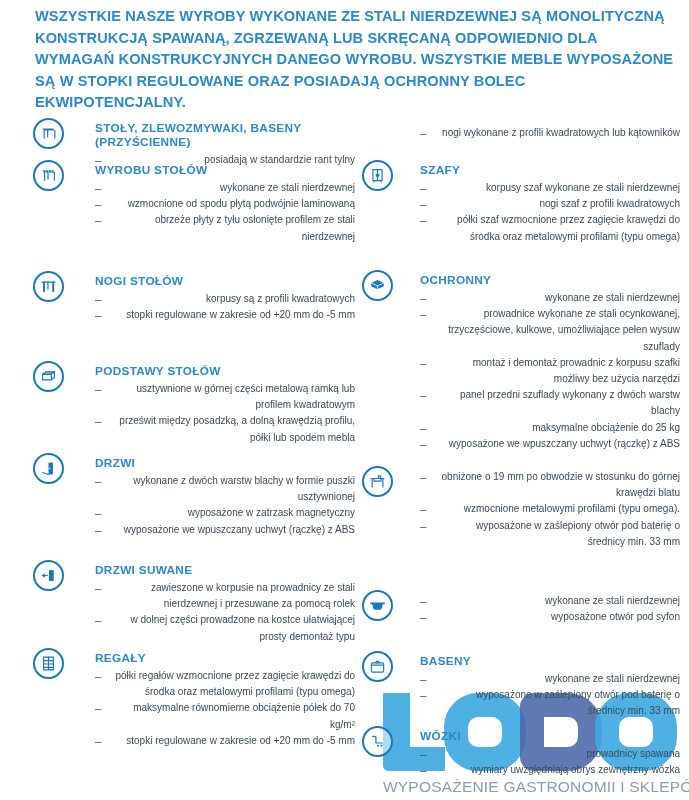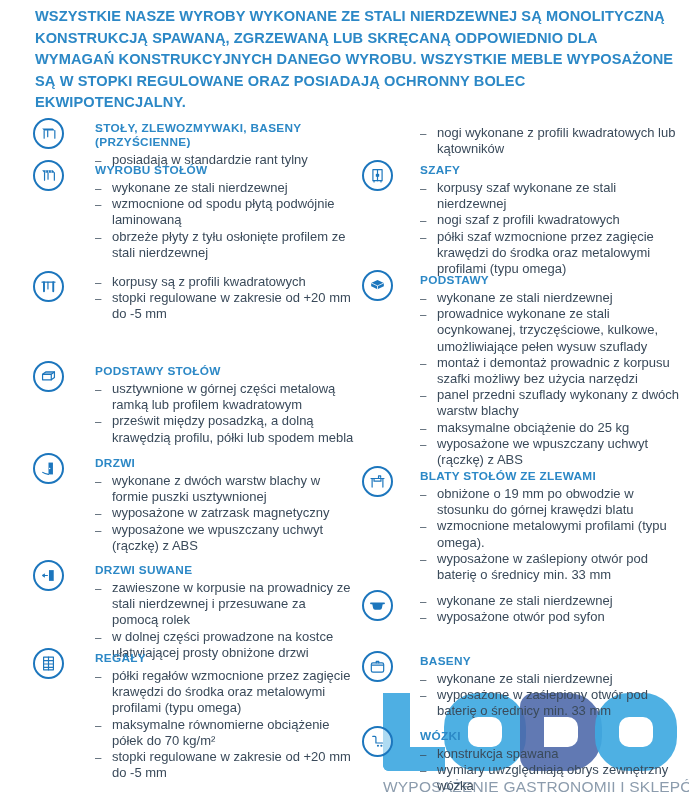--- a/index.html
+++ b/index.html
@@ -23,21 +23,21 @@
   }
   .icon-circle svg{width:19px;height:19px;display:block;}
   .content{margin-left:var(--indent);padding-top:3px;}
   .item-title{
     margin:0 0 3px 0;font-size:11.8px;font-weight:bold;letter-spacing:.3px;
     color:var(--accent,#2C88C6);line-height:14px;
   }
   ul.bullets{margin:0;padding:0;list-style:none;width:260px;}
   ul.bullets li{display:flex;align-items:flex-start;}
   .dash{flex:0 0 17px;color:var(--text,#3A4A5A);font-size:11.5px;line-height:16.2px;}
-  .btxt{flex:1;color:var(--text,#3A4A5A);font-size:13px;line-height:16.2px;}
+  .btxt{flex:1;color:var(--text,#3A4A5A);font-size:10px;line-height:16.2px;text-align:right;}
   
   .logo{position:absolute;right:0;top:693px;width:306px;z-index:1;}
   .logo-row{display:flex;align-items:flex-start;height:80px;}
   .glyph{box-sizing:border-box;height:78px;opacity:.92;}
   .glyph.L{width:62px;border-left:27px solid var(--logo-light,#3FA9E1);border-bottom:24px solid var(--logo-light,#3FA9E1);border-bottom-left-radius:6px;}
   .glyph.O{width:82px;border:24px solid var(--logo-light,#3FA9E1);border-radius:34px;margin-left:-1px;}
   .glyph.D{width:82px;border:24px solid var(--logo-dark,#4B67A9);border-radius:14px 34px 34px 14px;margin-left:-6px;margin-right:-6px;opacity:.88;}
   .tagline{
     margin-top:5px;text-align:right;white-space:nowrap;
     font-size:15.5px;font-weight:500;letter-spacing:.2px;color:var(--tagline,#8C9CAD);
@@ -95,20 +95,21 @@
       </div>
       <div class="item" style="top: 271px;">
         <span class="icon-circle" style="color: rgb(28, 118, 189);">
           <svg viewBox="0 0 24 24">
             <path d="M3.8 6.5h16.4" fill="none" stroke="currentColor" stroke-width="1.5" stroke-linecap="round" stroke-linejoin="round"></path>
             <path d="M6.3 6.5V18M18 6.5V18" fill="none" stroke="currentColor" stroke-width="2.4" stroke-linecap="round"></path>
             <path d="M11.3 6.5v8.5" fill="none" stroke="currentColor" stroke-width="1.5" stroke-linecap="round" stroke-linejoin="round"></path>
           </svg>
         </span>
         <div class="content">
+          <h3 class="item-title">NOGI STOŁÓW</h3>
           <ul class="bullets">
             <li>
               <span class="dash">–</span>
               <span class="btxt">korpusy są z profili kwadratowych</span>
             </li>
             <li>
               <span class="dash">–</span>
               <span class="btxt">stopki regulowane w zakresie od +20 mm do -5 mm</span>
             </li>
           </ul>
@@ -171,21 +172,21 @@
         </span>
         <div class="content">
           <h3 class="item-title">DRZWI SUWANE</h3>
           <ul class="bullets">
             <li>
               <span class="dash">–</span>
               <span class="btxt">zawieszone w korpusie na prowadnicy ze stali nierdzewnej i przesuwane za pomocą rolek</span>
             </li>
             <li>
               <span class="dash">–</span>
-              <span class="btxt">w dolnej części prowadzone na kostce ułatwiającej prosty obniżone drzwi</span>
+              <span class="btxt">w dolnej części prowadzone na kostce ułatwiającej prosty demontaż typu</span>
             </li>
           </ul>
         </div>
       </div>
       <div class="item" style="top: 648px;">
         <span class="icon-circle" style="color: rgb(28, 118, 189);">
           <svg viewBox="0 0 24 24">
             <rect x="5.8" y="4" width="12.4" height="16" fill="none" stroke="currentColor" stroke-width="1.5" stroke-linecap="round" stroke-linejoin="round"></rect>
             <path d="M5.8 8.4h12.4M5.8 12.6h12.4M5.8 16.8h12.4M12 4v16" fill="none" stroke="currentColor" stroke-width="1.5" stroke-linecap="round" stroke-linejoin="round"></path>
           </svg>
@@ -246,21 +247,21 @@
         </div>
       </div>
       <div class="item" style="top: 270px;">
         <span class="icon-circle" style="color: rgb(28, 118, 189);">
           <svg viewBox="0 0 24 24">
             <path d="M12 5 20 8.8v4L12 16.8 4 12.8v-4Z" fill="currentColor"></path>
             <path d="M4 8.8 12 12.4l8-3.6M12 12.4v4.4" fill="none" stroke="#fff" stroke-width="1"></path>
           </svg>
         </span>
         <div class="content">
-          <h3 class="item-title">PODSTAWY</h3>
+          <h3 class="item-title">OCHRONNY</h3>
           <ul class="bullets">
             <li>
               <span class="dash">–</span>
               <span class="btxt">wykonane ze stali nierdzewnej</span>
             </li>
             <li>
               <span class="dash">–</span>
               <span class="btxt">prowadnice wykonane ze stali ocynkowanej, trzyczęściowe, kulkowe, umożliwiające pełen wysuw szuflady</span>
             </li>
             <li>
@@ -284,21 +285,20 @@
       </div>
       <div class="item" style="top: 466px;">
         <span class="icon-circle" style="color: rgb(28, 118, 189);">
           <svg viewBox="0 0 24 24">
             <path d="M5.2 8.2V19M18.8 8.2V19M3.8 8.2h16.4" fill="none" stroke="currentColor" stroke-width="1.5" stroke-linecap="round" stroke-linejoin="round"></path>
             <path d="M13.3 8.2V4.9h2.7v1.8" fill="none" stroke="currentColor" stroke-width="1.5" stroke-linecap="round" stroke-linejoin="round"></path>
             <path d="M7.6 8.2v3.4h8.8V8.2" fill="none" stroke="currentColor" stroke-width="1.5" stroke-linecap="round" stroke-linejoin="round"></path>
           </svg>
         </span>
         <div class="content">
-          <h3 class="item-title">BLATY STOŁÓW ZE ZLEWAMI</h3>
           <ul class="bullets">
             <li>
               <span class="dash">–</span>
               <span class="btxt">obniżone o 19 mm po obwodzie w stosunku do górnej krawędzi blatu</span>
             </li>
             <li>
               <span class="dash">–</span>
               <span class="btxt">wzmocnione  metalowymi profilami (typu omega).</span>
             </li>
             <li>
@@ -356,21 +356,21 @@
             <path d="M6 5.6h2.7a1.3 1.3 0 0 1 1.3 1.3v7h8.3" fill="none" stroke="currentColor" stroke-width="1.5" stroke-linecap="round" stroke-linejoin="round"></path>
             <circle cx="12.6" cy="17.4" r="1.35" fill="currentColor"></circle>
             <circle cx="16.9" cy="17.4" r="1.35" fill="currentColor"></circle>
           </svg>
         </span>
         <div class="content">
           <h3 class="item-title">WÓZKI</h3>
           <ul class="bullets">
             <li>
               <span class="dash">–</span>
-              <span class="btxt">konstrukcja spawana</span>
+              <span class="btxt">prowadnicy spawana</span>
             </li>
             <li>
               <span class="dash">–</span>
               <span class="btxt">wymiary uwzględniają obrys zewnętrzny wózka</span>
             </li>
           </ul>
         </div>
       </div>
     </div>
 

